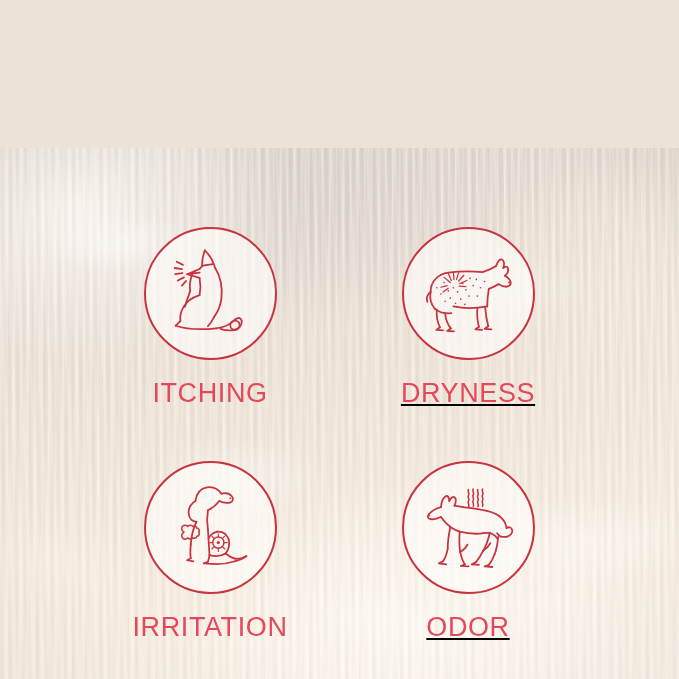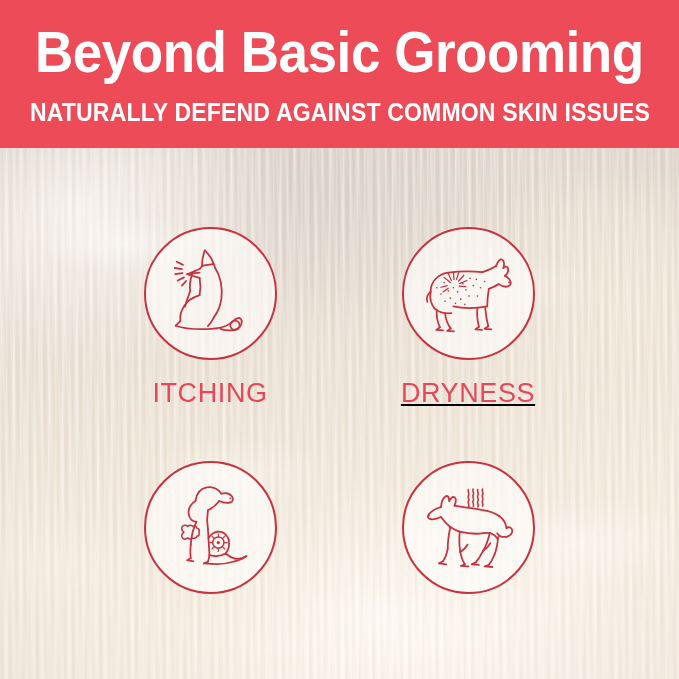--- a/index.html
+++ b/index.html
@@ -187,24 +187,20 @@
     line-height: 1;
     white-space: nowrap;
     text-align: center;
   }
 </style>
 </head>
 <body>
 
 <div id="infographic">
 
-  <div class="header-banner">
-    <h1 class="headline">Beyond Basic Grooming</h1>
-    <h2 class="subheadline">NATURALLY DEFEND AGAINST COMMON SKIN ISSUES</h2>
-  </div>
 
   <div class="fur-stage">
     <div class="fur-base"></div>
     <div class="fur-strands-a"></div>
     <div class="fur-strands-b"></div>
     <div class="fur-strands-c"></div>
     <div class="fur-tufts"></div>
     <div class="fur-vignette"></div>
   </div>
 
@@ -372,20 +368,21 @@
             <path d="M63.4 64 L66.5 64"></path>
             <path d="M62 68 L64.2 70.2"></path>
             <path d="M58 69.4 L58 72.5"></path>
             <path d="M54 68 L51.8 70.2"></path>
             <path d="M52.6 64 L49.5 64"></path>
             <path d="M54 60 L51.8 57.8"></path>
           </g>
           <circle cx="58" cy="64" r="1.6" fill="#c8333f" stroke="none"></circle>
         </svg>
       </div>
+      <div class="icon-label">IRRITATION</div>
     </div>
 
     <div class="cell col-right row-bottom">
       <div class="circle">
         <svg viewBox="0 0 100 100" fill="none" stroke="#c8333f" stroke-width="1.7" stroke-linecap="round" stroke-linejoin="round">
 
           <path d="M24 30 C20 31 16 33 13 36 C10.5 38.5 11 41 14 41.5"></path>
           <path d="M14 41.5 C17 42 21 41 24 39.5"></path>
           <circle cx="12.5" cy="38" r="0.9" fill="#c8333f" stroke="none"></circle>
 
@@ -424,16 +421,17 @@
           <path d="M42.5 73 C45.5 71.5 48 69 49.5 66"></path>
 
           <g stroke-width="1.5">
             <path d="M50.5 13 C49 15 52 16.5 50.5 18.5 C49 20.5 52 22 50.5 24 C49 26 52 27.5 50.5 29.5"></path>
             <path d="M55 12.5 C53.5 14.5 56.5 16 55 18 C53.5 20 56.5 21.5 55 23.5 C53.5 25.5 56.5 27 55 29"></path>
             <path d="M59.5 13 C58 15 61 16.5 59.5 18.5 C58 20.5 61 22 59.5 24 C58 26 61 27.5 59.5 29.5"></path>
             <path d="M64 12.5 C62.5 14.5 65.5 16 64 18 C62.5 20 65.5 21.5 64 23.5 C62.5 25.5 65.5 27 64 29"></path>
           </g>
         </svg>
       </div>
+      <div class="icon-label">ODOR</div>
     </div>
 
   </div>
 </div>
 
 </body></html>

